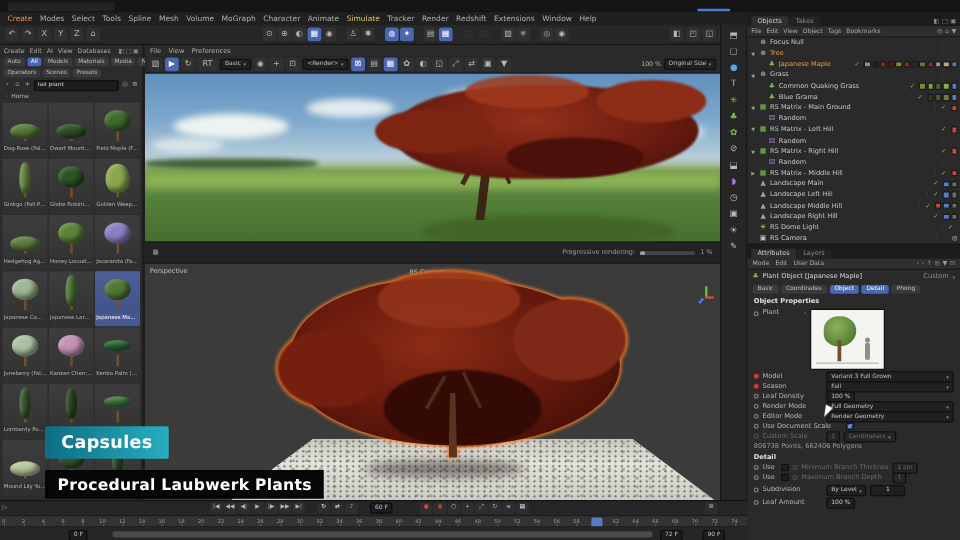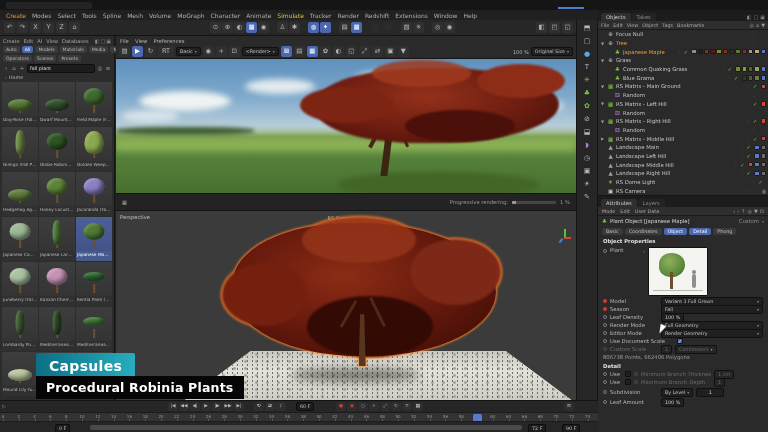--- a/index.html
+++ b/index.html
@@ -159,21 +159,21 @@
   .rtick{position:absolute;top:1px;font-size:4px;color:#9a9a9a;transform:translateX(-50%);}
   .rline{position:absolute;bottom:0;width:1px;height:2.5px;background:#5a5a5a;}
   #playhead{position:absolute;top:.5px;width:9px;height:8px;background:#5b79c8;border-radius:1.5px;}
   #tl-range{position:relative;height:11px;}
   #range-start{position:absolute;left:55px;top:1.5px;}
   #range-bar{position:absolute;left:90px;top:3px;width:432px;height:5px;background:#4a4a4a;border-radius:2px;}
   #range-end-a{position:absolute;left:528px;top:1.5px;}
   #range-end-b{position:absolute;left:562px;top:1.5px;}
   .fbox{background:#1d1d1d;border:1px solid #0d0d0d;border-radius:2px;font-size:4.8px;color:#c5c5c5;padding:1px 3px;}
   
-  #badge{position:absolute;left:36px;top:353px;padding:5px 13px;font-size:14px;font-weight:bold;color:#fff;
+  #badge{position:absolute;left:36px;top:341px;padding:5px 13px;font-size:14px;font-weight:bold;color:#fff;
          background:linear-gradient(90deg,#0c6e84,#27aebe);border-radius:2px;letter-spacing:.3px;z-index:40;}
   #banner{position:absolute;left:36px;top:376px;padding:4px 10px;font-size:12.5px;font-weight:bold;color:#fff;
           background:#060606;letter-spacing:.2px;z-index:40;white-space:nowrap;}
 </style>
 </head>
 <body>
 
 <div id="root">
 
   <div id="titlebar">
@@ -1029,14 +1029,14 @@
       </div>
     <div id="tl-range">
       <span id="range-start" class="fbox">0 F</span>
       <div id="range-bar"></div>
       <span id="range-end-a" class="fbox">72 F</span>
       <span id="range-end-b" class="fbox">90 F</span>
     </div>
   </div>
 
   <div id="badge">Capsules</div>
-  <div id="banner">Procedural Robinia Plants</div>
+  <div id="banner">Procedural Laubwerk Plants</div>
 </div>
 
 </body></html>

